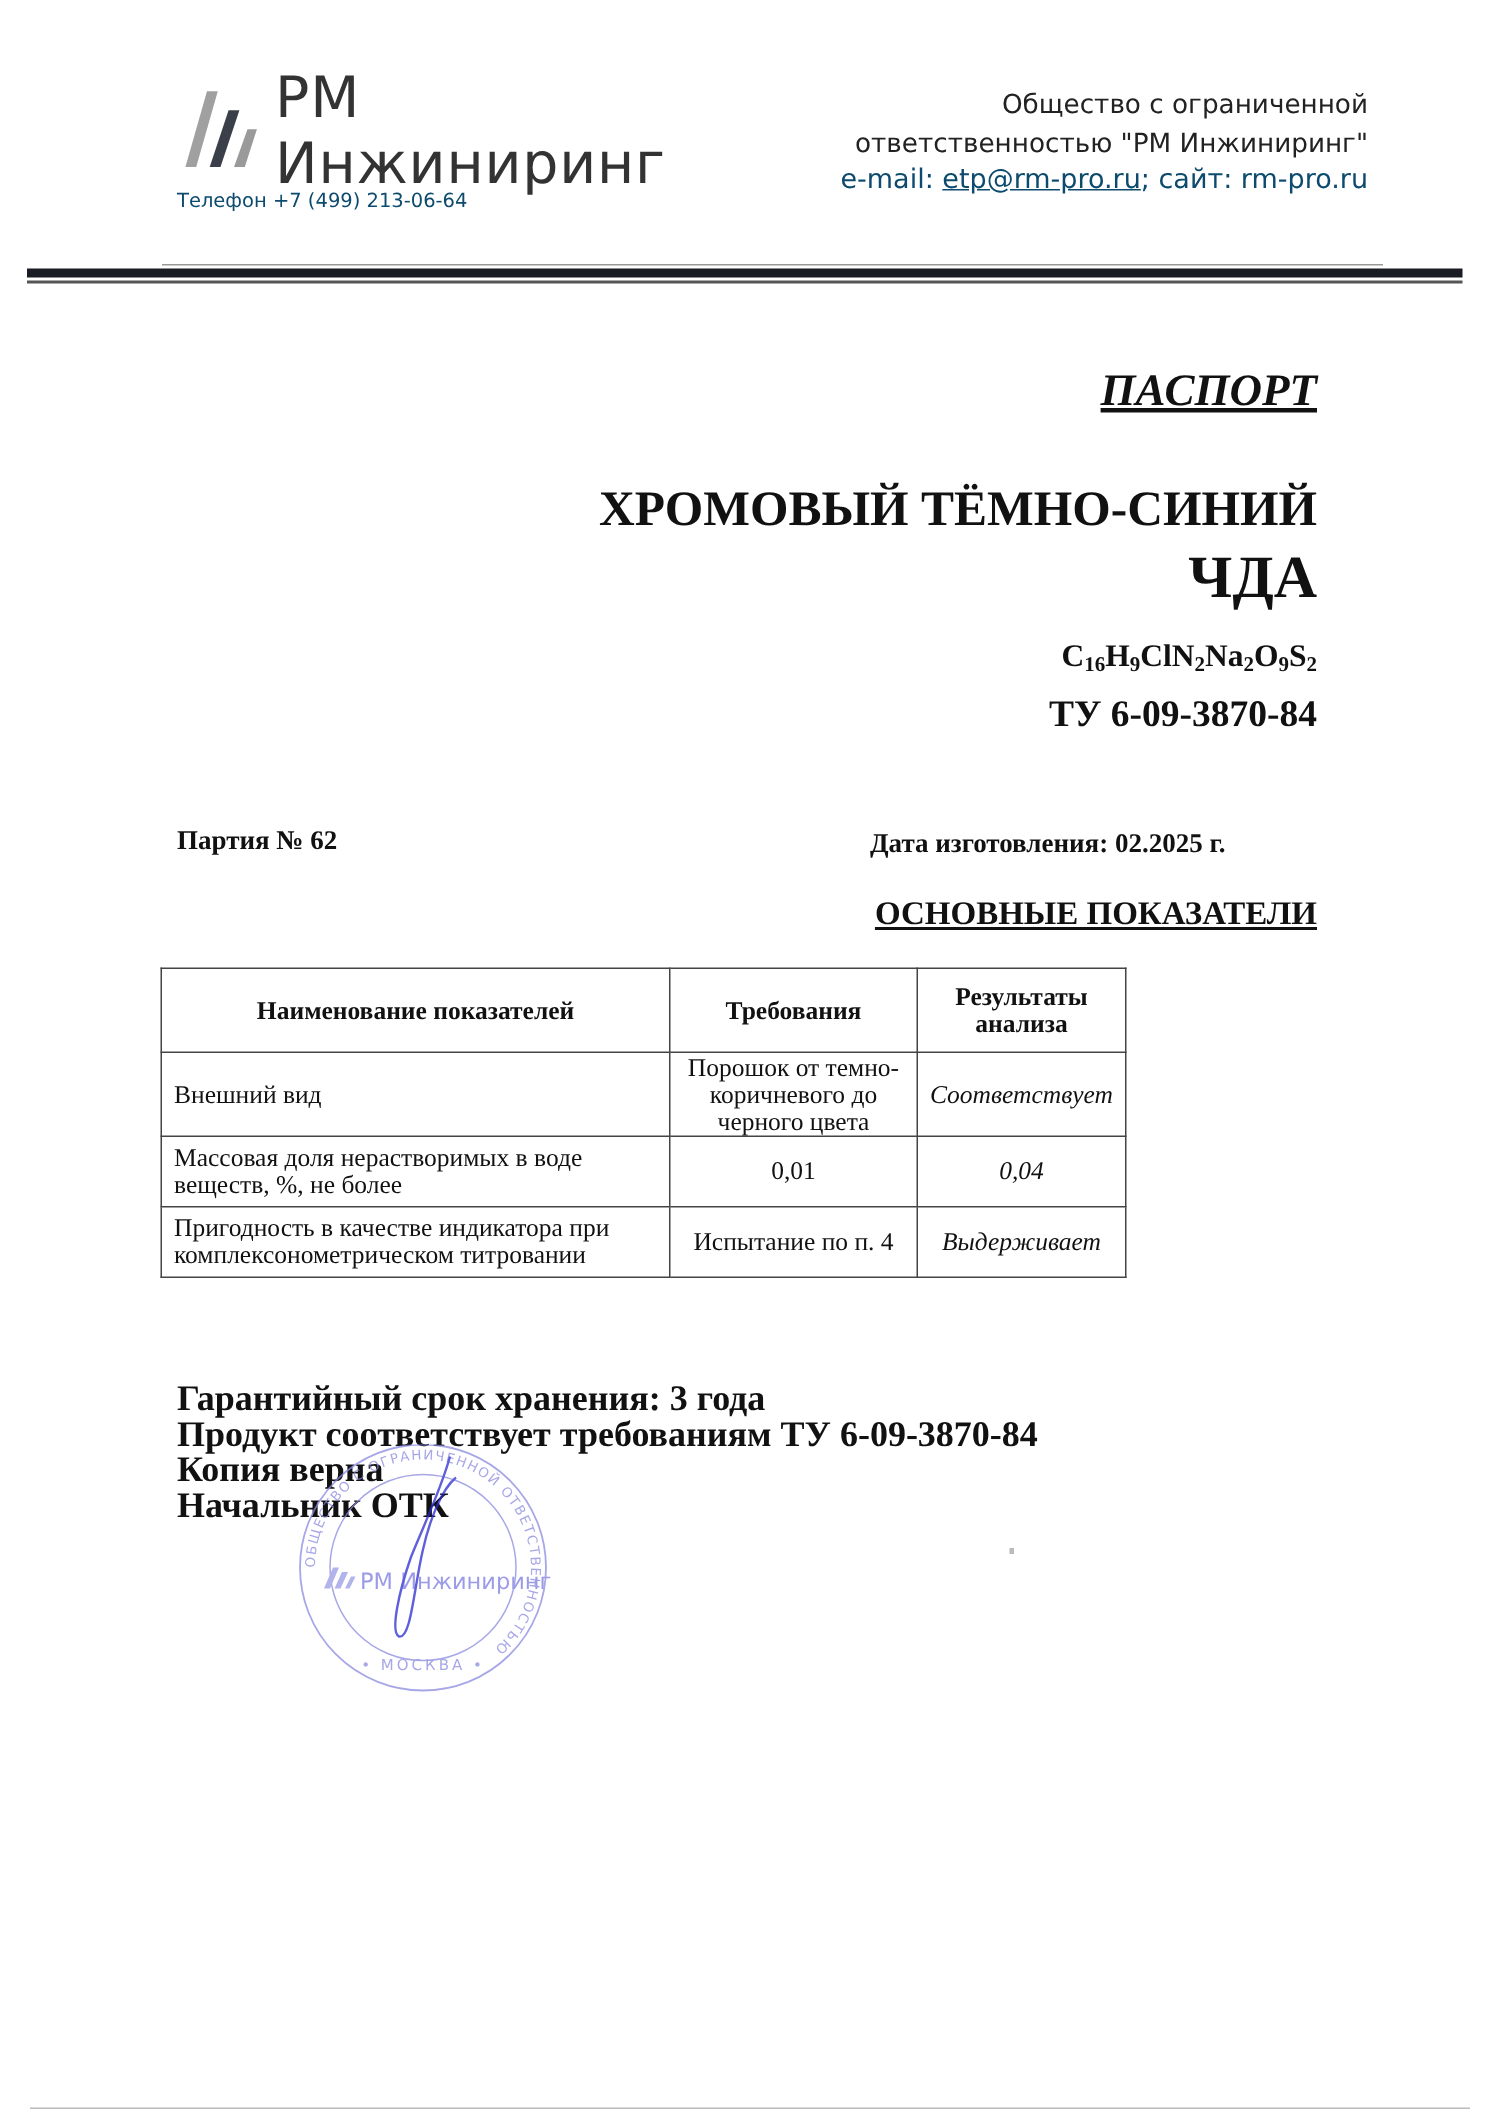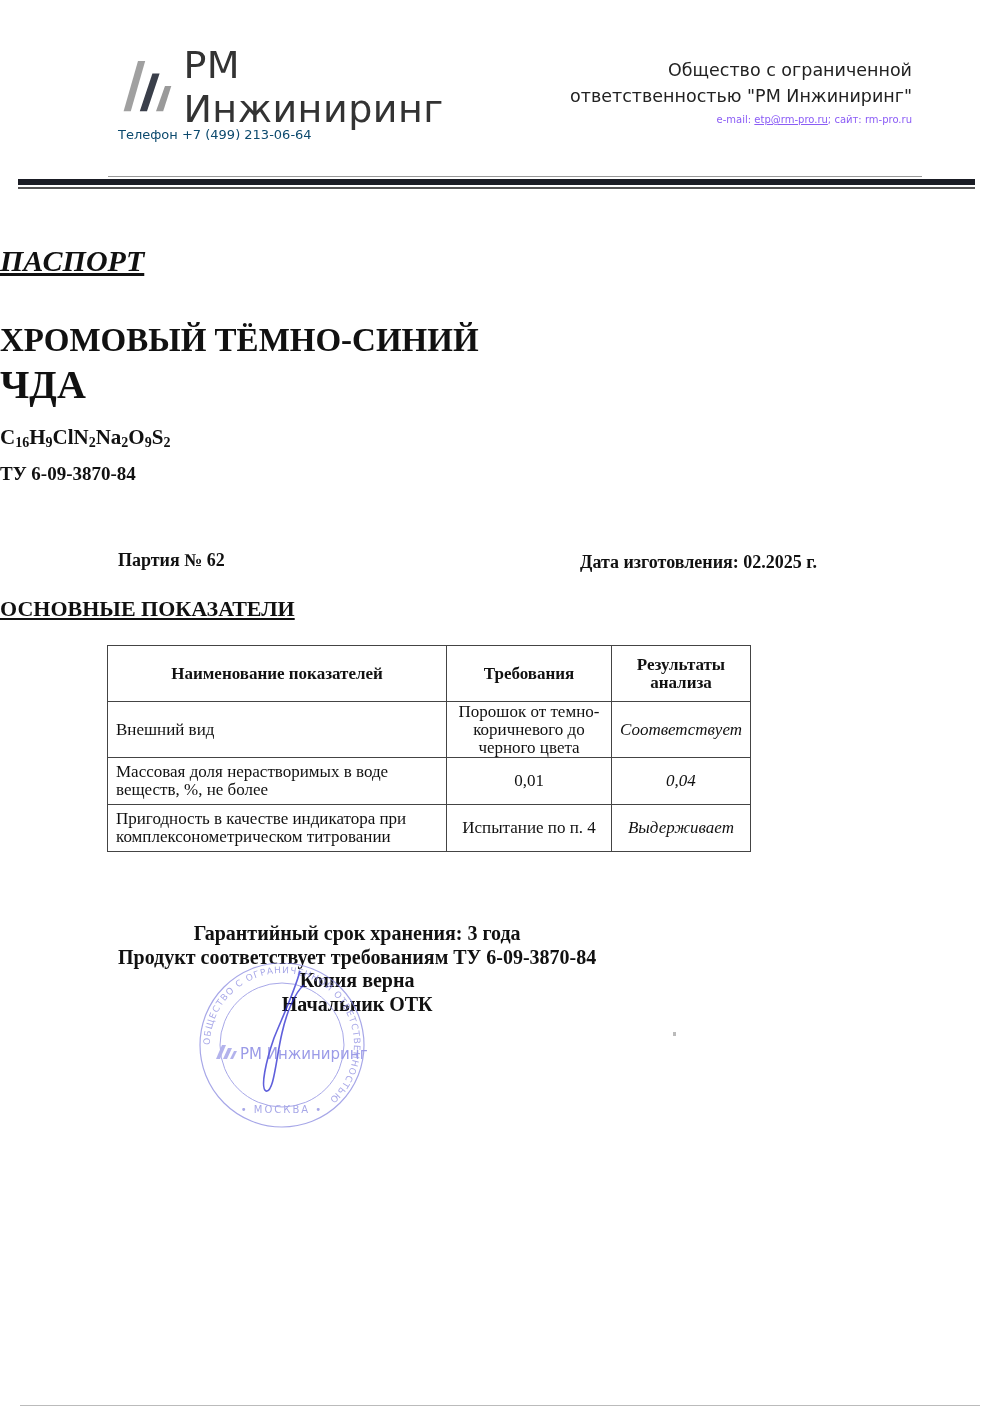--- a/index.html
+++ b/index.html
@@ -9,36 +9,36 @@
     }
     .abs { position: absolute; }
 
     
     .logo { left: 120px; top: 52px; width: 360px; height: 70px; display: flex; align-items: center; }
     .logo svg { width: 66px; height: 62px; }
     .logo-text { font-family: "DejaVu Sans", sans-serif; font-size: 38px; color: #333; margin-left: 4px; letter-spacing: 0.5px; }
     .phone { left: 118px; top: 127px; font-family: "DejaVu Sans", sans-serif; font-size: 13px; color: #0c4a6e; }
     .company { right: 88px; top: 57px; text-align: right; font-family: "DejaVu Sans", sans-serif; color: #222; }
     .company .l1, .company .l2 { font-size: 17.5px; line-height: 26px; }
-    .company .l3, .company .l4 { font-size: 10px; line-height: 22px; color: #8b5cf6; }
+    .company .l3, .company .l4 { font-size: 18px; line-height: 22px; color: #0c4a6e; }
     .company .email { text-decoration: underline; }
 
     .rule-top { left: 108px; top: 176px; width: 814px; height: 1px; background: #999; }
     .rule-thick { left: 18px; top: 179px; width: 957px; height: 6px; background: #1a1c24; }
     .rule-thin { left: 18px; top: 187px; width: 957px; height: 2px; background: #555; }
 
     
-    .center { left: 0; width: 878px; text-align: left; }
+    .center { left: 0; width: 878px; text-align: right; }
     .passport { top: 244px; font-size: 30px; font-weight: bold; font-style: italic; }
     .passport span { text-decoration: underline; }
     .prod1 { top: 322px; font-size: 33px; font-weight: bold; }
     .prod2 { top: 361px; font-size: 40px; font-weight: bold; }
     .formula { top: 425px; font-size: 21px; font-weight: bold; }
     .formula sub { font-size: 14px; vertical-align: -3px; }
-    .tu { top: 463px; font-size: 19px; font-weight: bold; }
+    .tu { top: 463px; font-size: 25px; font-weight: bold; }
 
     .batch { left: 118px; top: 550px; font-size: 18px; font-weight: bold; }
     .mdate { left: 580px; top: 552px; font-size: 18px; font-weight: bold; }
     .section { top: 596px; font-size: 22px; font-weight: bold; }
     .section span { text-decoration: underline; }
 
     
     table.props {
       position: absolute; left: 107px; top: 645px; width: 644px; border-collapse: collapse;
       font-size: 17px; line-height: 18px;
@@ -46,21 +46,21 @@
     table.props td, table.props th { border: 1.5px solid #444; padding: 0 8px; }
     table.props th { font-weight: bold; height: 55px; text-align: center; }
     table.props th.c1 { width: 398px; }
     table.props th.c2 { width: 180px; }
     table.props td.name { text-align: left; }
     table.props td.req { text-align: center; }
     table.props td.res { text-align: center; font-style: italic; }
     tr.r1 td { height: 55px; }
     tr.r2 td, tr.r3 td, tr.r4 td { height: 46px; }
 
-    .footer { left: 118px; top: 922px; font-size: 20px; font-weight: bold; line-height: 23.5px; text-align: center; }
+    .footer { left: 118px; top: 922px; font-size: 24px; font-weight: bold; line-height: 23.5px; }
 
     
     .stamp { left: 182px; top: 963px; width: 200px; height: 165px; opacity: 0.75; }
     .speck { left: 673px; top: 1032px; width: 3px; height: 4px; background: #bbb; }
     .rule-bottom { left: 20px; top: 1405px; width: 960px; height: 1px; background: #bbb; }
   </style>
 </head>
 <body>
 
 <div class="abs logo">

